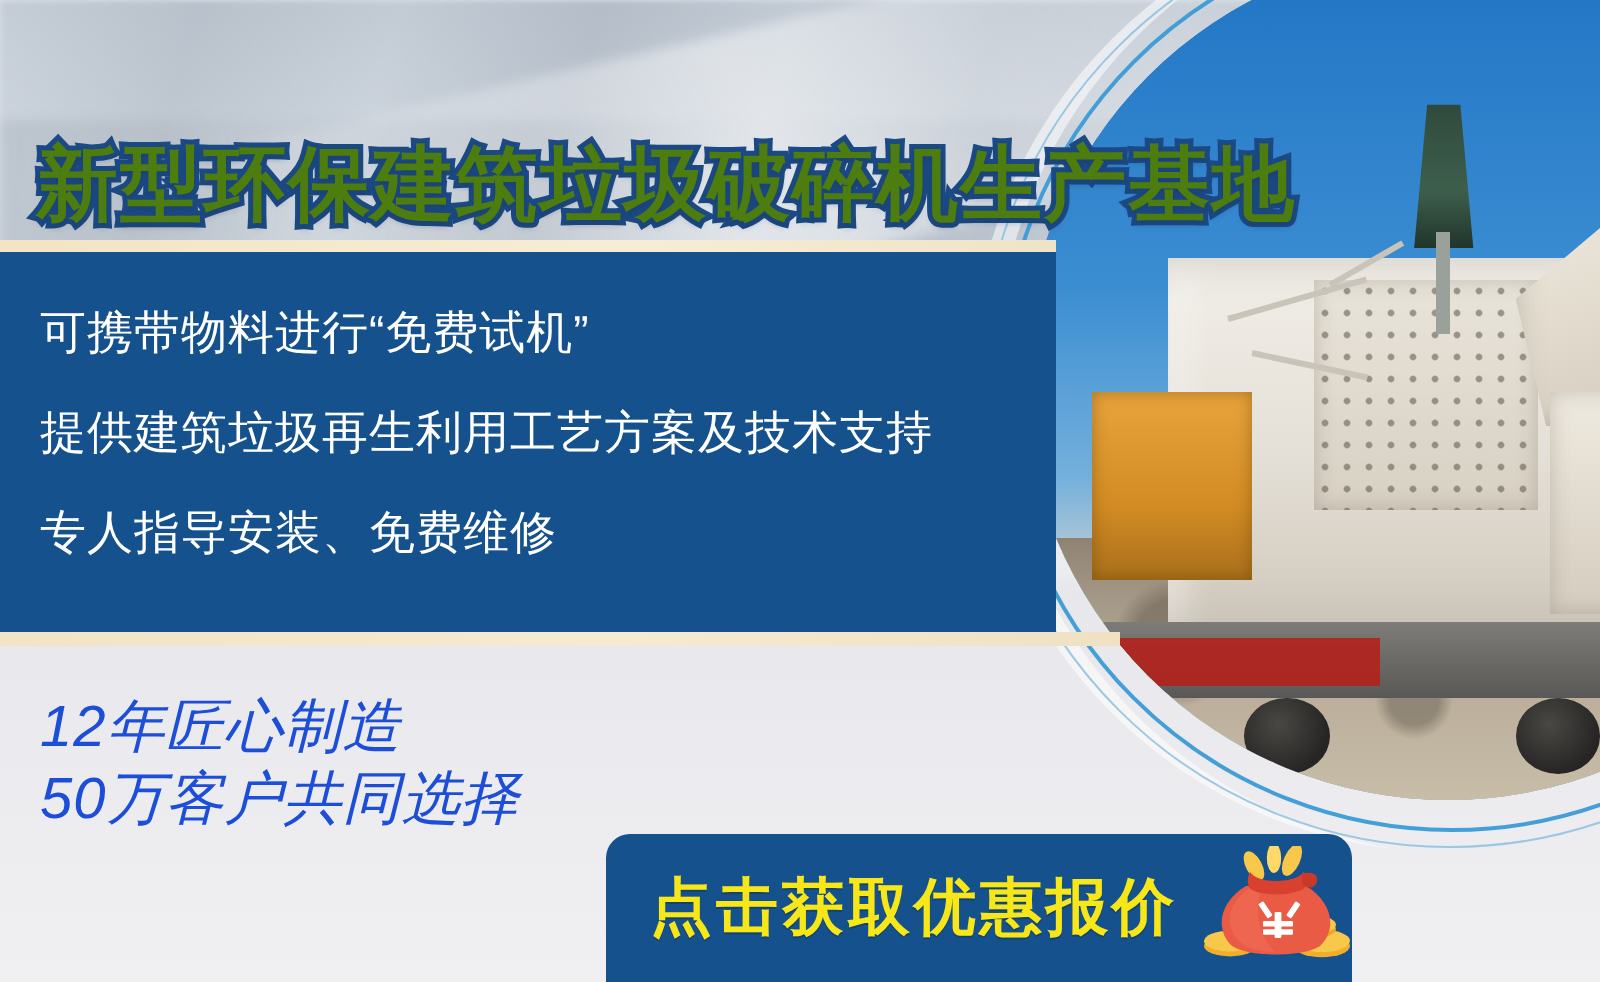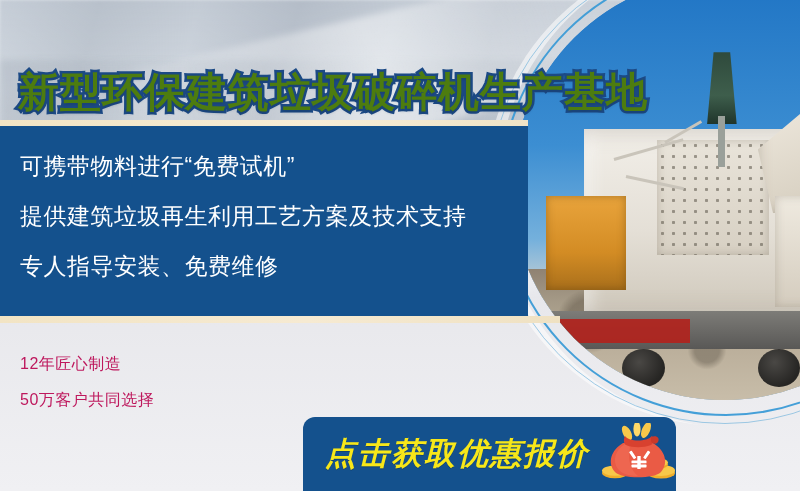--- a/index.html
+++ b/index.html
@@ -291,25 +291,26 @@
     white-space: nowrap;
   }
 
   
   .stats {
     position: absolute;
     left: 20px;
     top: 346px;
   }
   .stat-line {
-    color: #be185d;
-    font-size: 16px;
+    color: #1d4ed8;
+    font-size: 29px;
     line-height: 36px;
     letter-spacing: 0.5px;
     white-space: nowrap;
+    font-style: italic;
   }
 
   
   .cta-button {
     position: absolute;
     left: 303px;
     top: 417px;
     width: 373px;
     height: 74px;
     background: #14518d;
@@ -322,21 +323,20 @@
     overflow: hidden;
   }
   .cta-label {
     color: #f7e719;
     font-size: 31px;
     font-weight: bold;
     letter-spacing: 2px;
     margin-left: 22px;
     white-space: nowrap;
     text-shadow: 0 1px 0 rgba(0,0,0,0.18);
-    font-style: italic;
   }
   .cta-icon {
     margin-left: 12px;
     width: 76px;
     height: 62px;
     flex: none;
   }
 </style>
 </head>
 <body>

